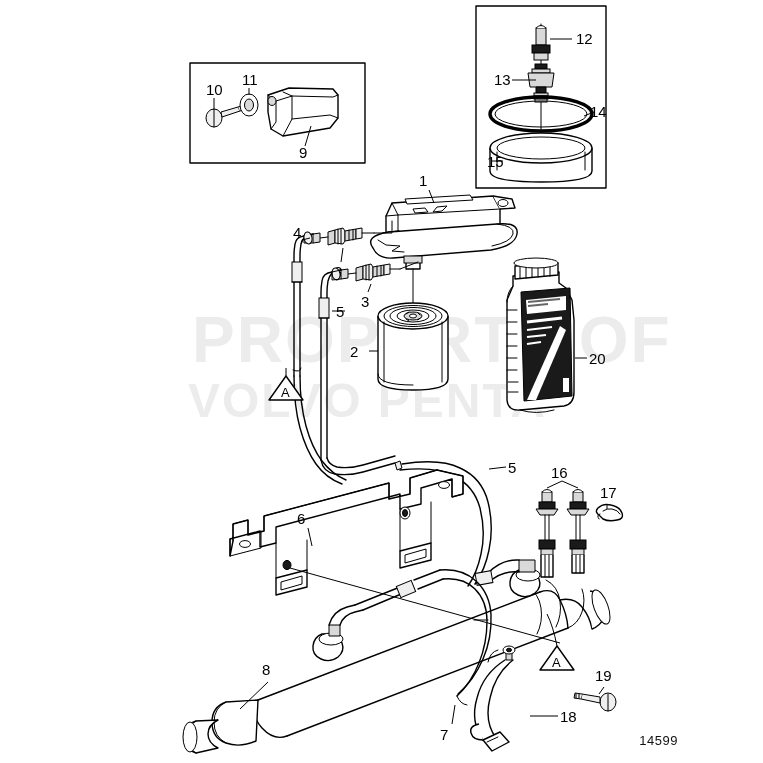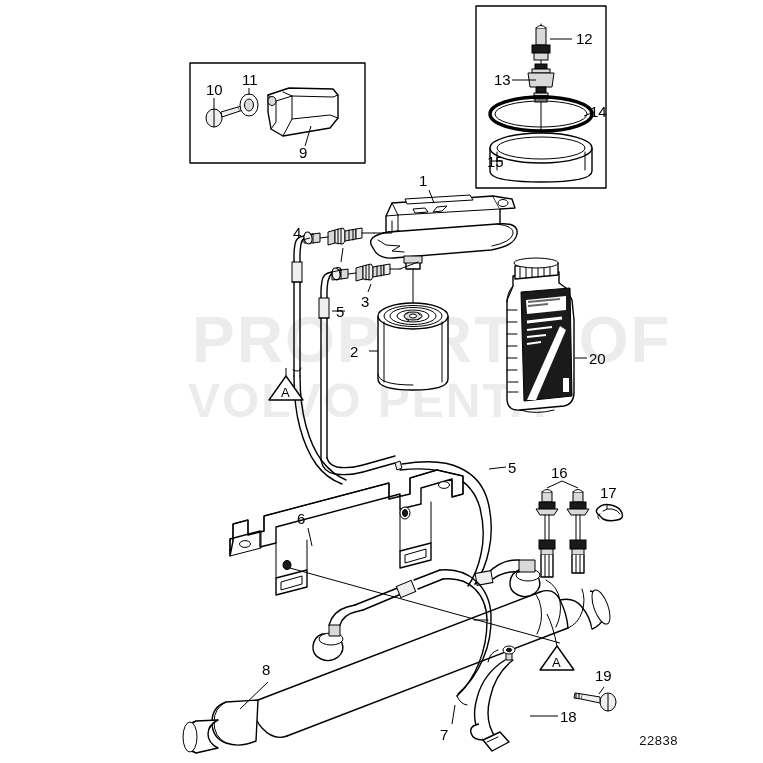--- a/index.html
+++ b/index.html
@@ -440,15 +440,15 @@
       <path d="M286 376 L286 368" class="ld"></path>
     </g>
     <g>
       <path d="M557 646 L574 670 L540 670 Z" class="fw" stroke-width="1.8"></path>
       <text class="numS" x="552" y="667">A</text>
       <path d="M557 646 q-4 -20 -10 -32" class="ld"></path>
     </g>
 
   </svg>
 
-  <div class="partno">22838</div>
+  <div class="partno">14599</div>
 
 </div>
 
 </body></html>

